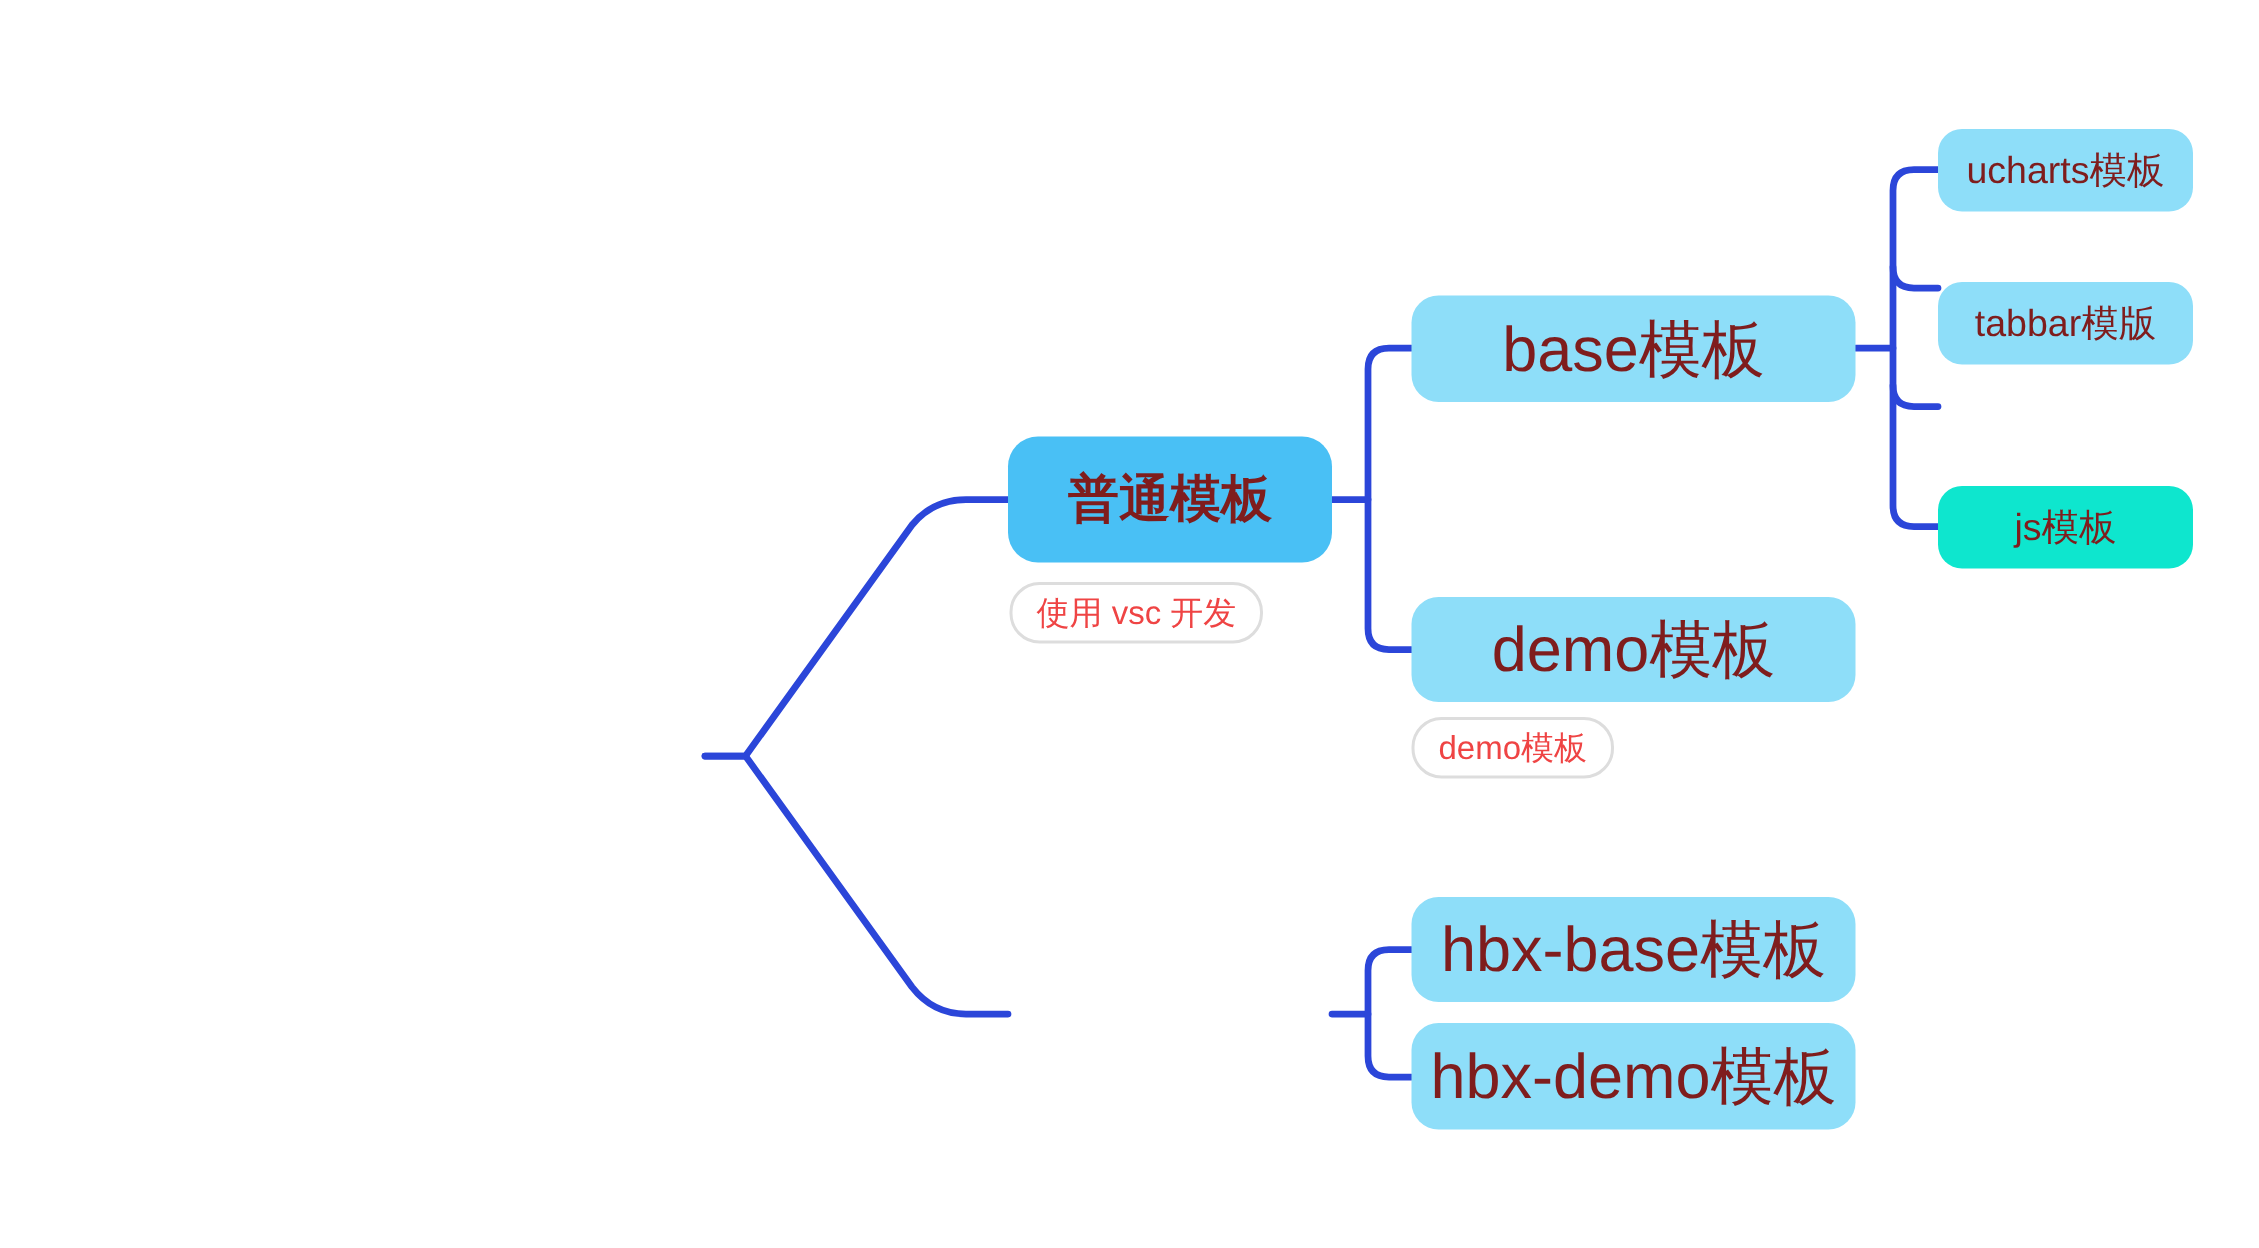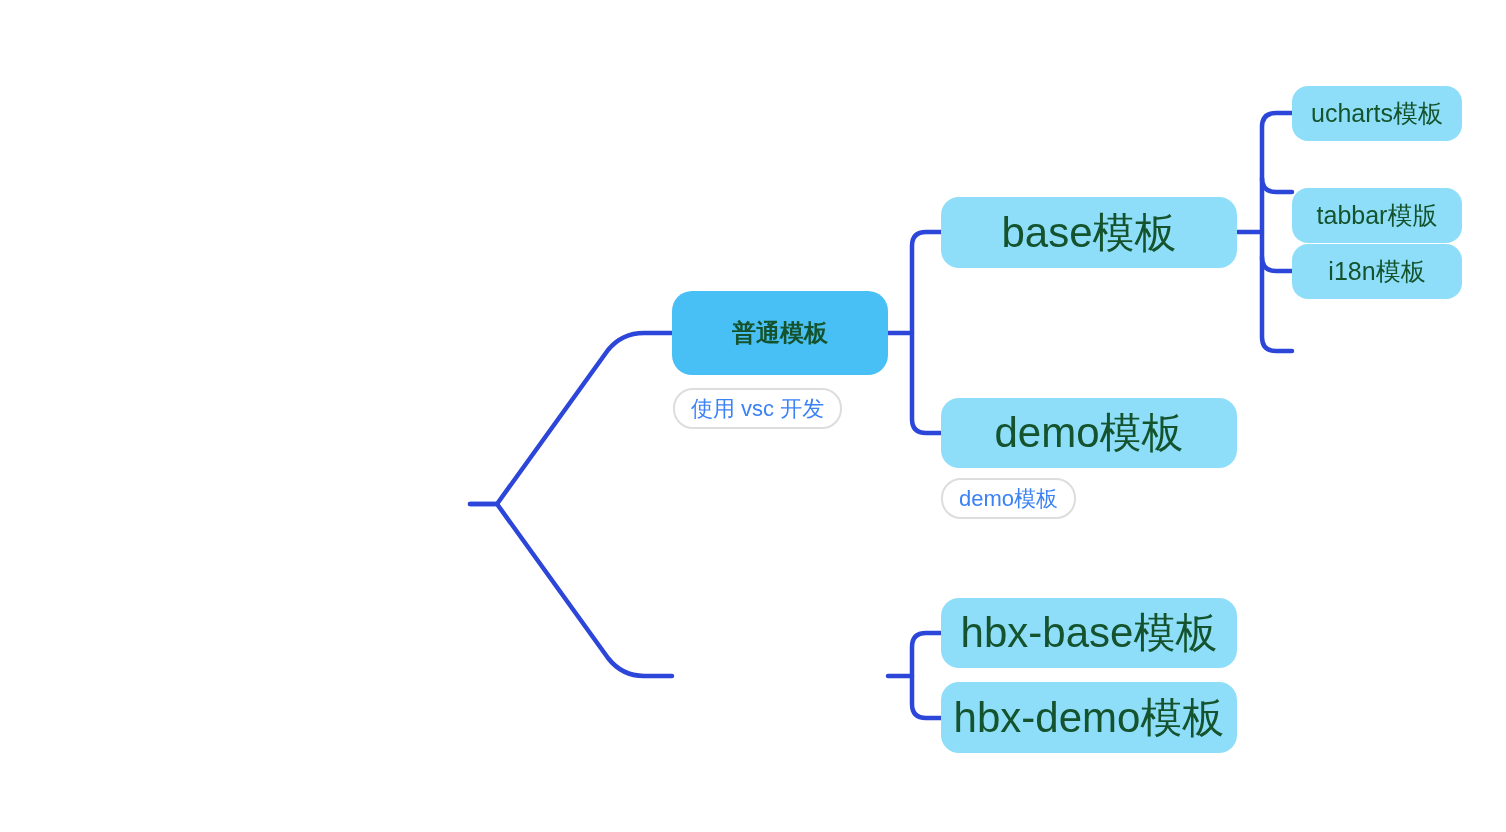--- a/index.html
+++ b/index.html
@@ -8,31 +8,31 @@
     width:1506px;height:832px;
     background:#ffffff;
     font-family:"Liberation Sans","DejaVu Sans",sans-serif;
     overflow:hidden;
   }
   svg.connectors{position:absolute;left:0;top:0;width:1506px;height:832px;}
   svg.connectors path{stroke:#2b46d9;stroke-width:4.5;fill:none;stroke-linecap:round;stroke-linejoin:round;}
   .node{
     position:absolute;
     display:flex;align-items:center;justify-content:center;
-    color:#14532d;text-align:center;cursor:pointer;
+    color:#7f1d1d;text-align:center;cursor:pointer;
     white-space:nowrap;box-sizing:border-box;
   }
   .node-root{
     left:52px;top:436px;width:418px;height:137px;
     background:#2fd159;border-radius:26px;
     font-size:54px;font-weight:800;letter-spacing:1px;
   }
   .node-branch{
     width:216px;background:#49c0f5;border-radius:20px;
-    font-size:24px;font-weight:700;
+    font-size:34px;font-weight:700;
   }
   .node-branch1{left:672px;top:291px;height:84px;}
   .node-branch2{left:672px;top:632px;height:86px;}
   .node-child{
     left:941px;width:296px;height:70px;
     background:#8edef9;border-radius:18px;
     font-size:42px;font-weight:500;
   }
   .node-base{top:197px;height:71px;}
   .node-demo{top:398px;}
@@ -44,21 +44,21 @@
     font-size:25px;font-weight:500;
   }
   .node-leaf1{top:86px;}
   .node-leaf2{top:164px;margin-top:24px;}
   .node-leaf3{top:244px;}
   .node-leaf4{top:324px;background:#0ee6ce;}
   .note{
     position:absolute;
     display:flex;align-items:center;justify-content:center;
     background:#ffffff;border:2px solid #dddddd;border-radius:20px;
-    color:#3b82f6;font-size:22px;font-weight:400;
+    color:#ef4444;font-size:22px;font-weight:400;
     padding:6px 16px;white-space:nowrap;box-sizing:border-box;
     cursor:pointer;
   }
   .note-1{left:673px;top:388px;height:41px;}
   .note-2{left:941px;top:478px;height:41px;}
 </style>
 </head>
 <body>
 
 <div class="canvas">
@@ -77,21 +77,21 @@
   </svg>
 
 
   <div class="node node-branch node-branch1">普通模板</div>
   <div class="note note-1">使用 vsc 开发</div>
 
   <div class="node node-child node-base">base模板</div>
 
   <div class="node node-leaf node-leaf1">ucharts模板</div>
   <div class="node node-leaf node-leaf2">tabbar模版</div>
-  <div class="node node-leaf node-leaf3">i18n模板</div>
+  <div class="node node-leaf node-leaf4">js模板</div>
 
   <div class="node node-child node-demo">demo模板</div>
   <div class="note note-2">demo模板</div>
 
 
   <div class="node node-child node-hbxbase">hbx-base模板</div>
   <div class="node node-child node-hbxdemo">hbx-demo模板</div>
 
 </div>
 

